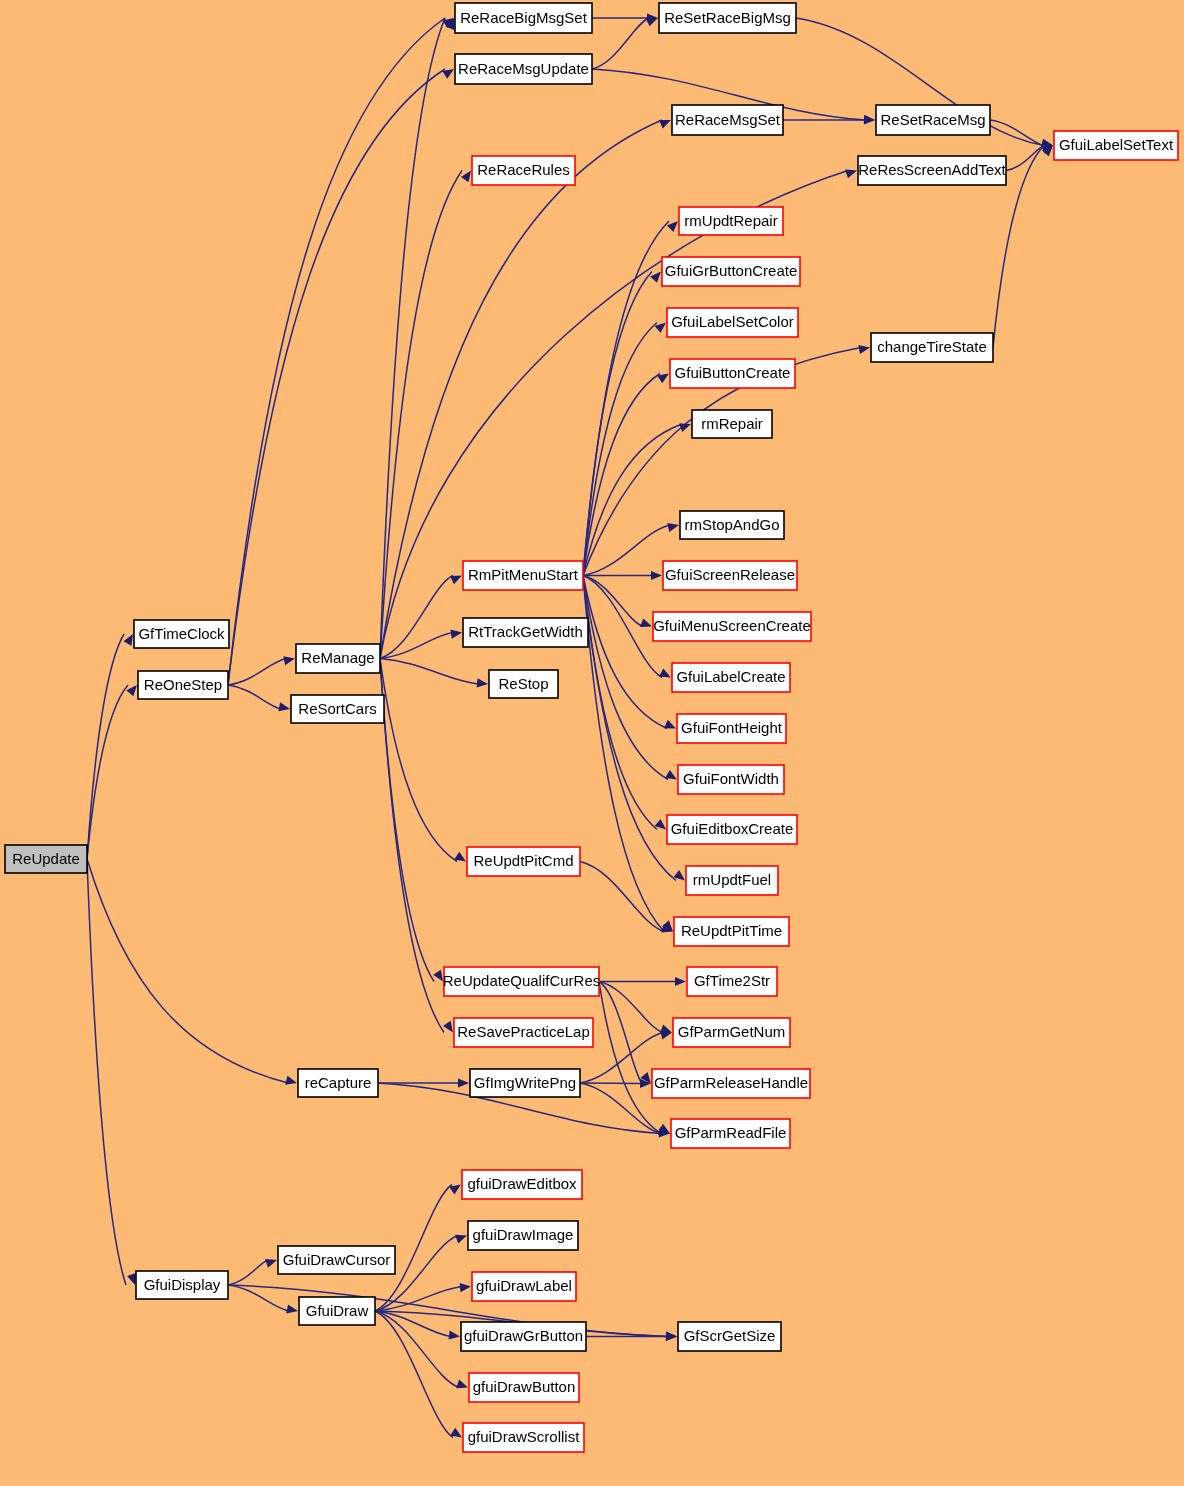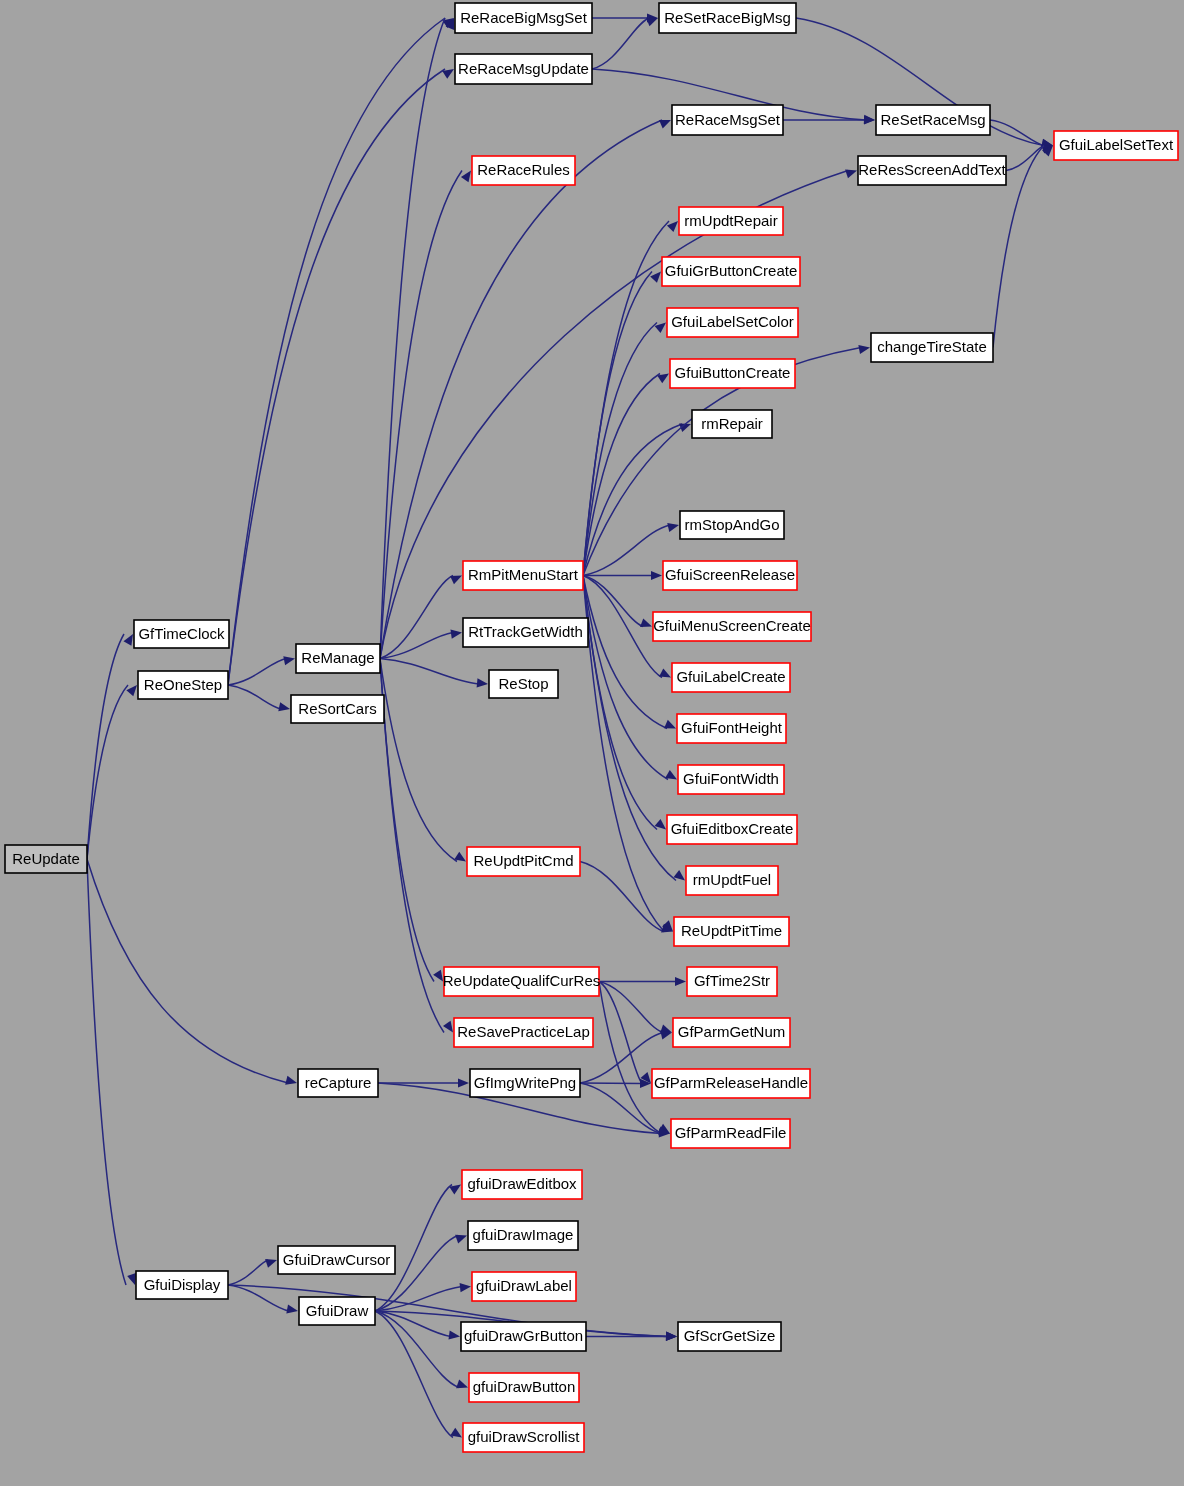--- a/index.html
+++ b/index.html
@@ -4,21 +4,21 @@
 <style>
   html, body {
     margin: 0;
     padding: 0;
     background: #ffffff;
   }
   #canvas-wrap {
     position: relative;
     width: 1184px;
     height: 1486px;
-    background: #a3a3a3;
+    background: #fdba74;
     overflow: hidden;
     font-family: "Liberation Sans", sans-serif;
   }
   svg.graph {
     position: absolute;
     left: 0;
     top: 0;
     width: 1184px;
     height: 1486px;
   }

